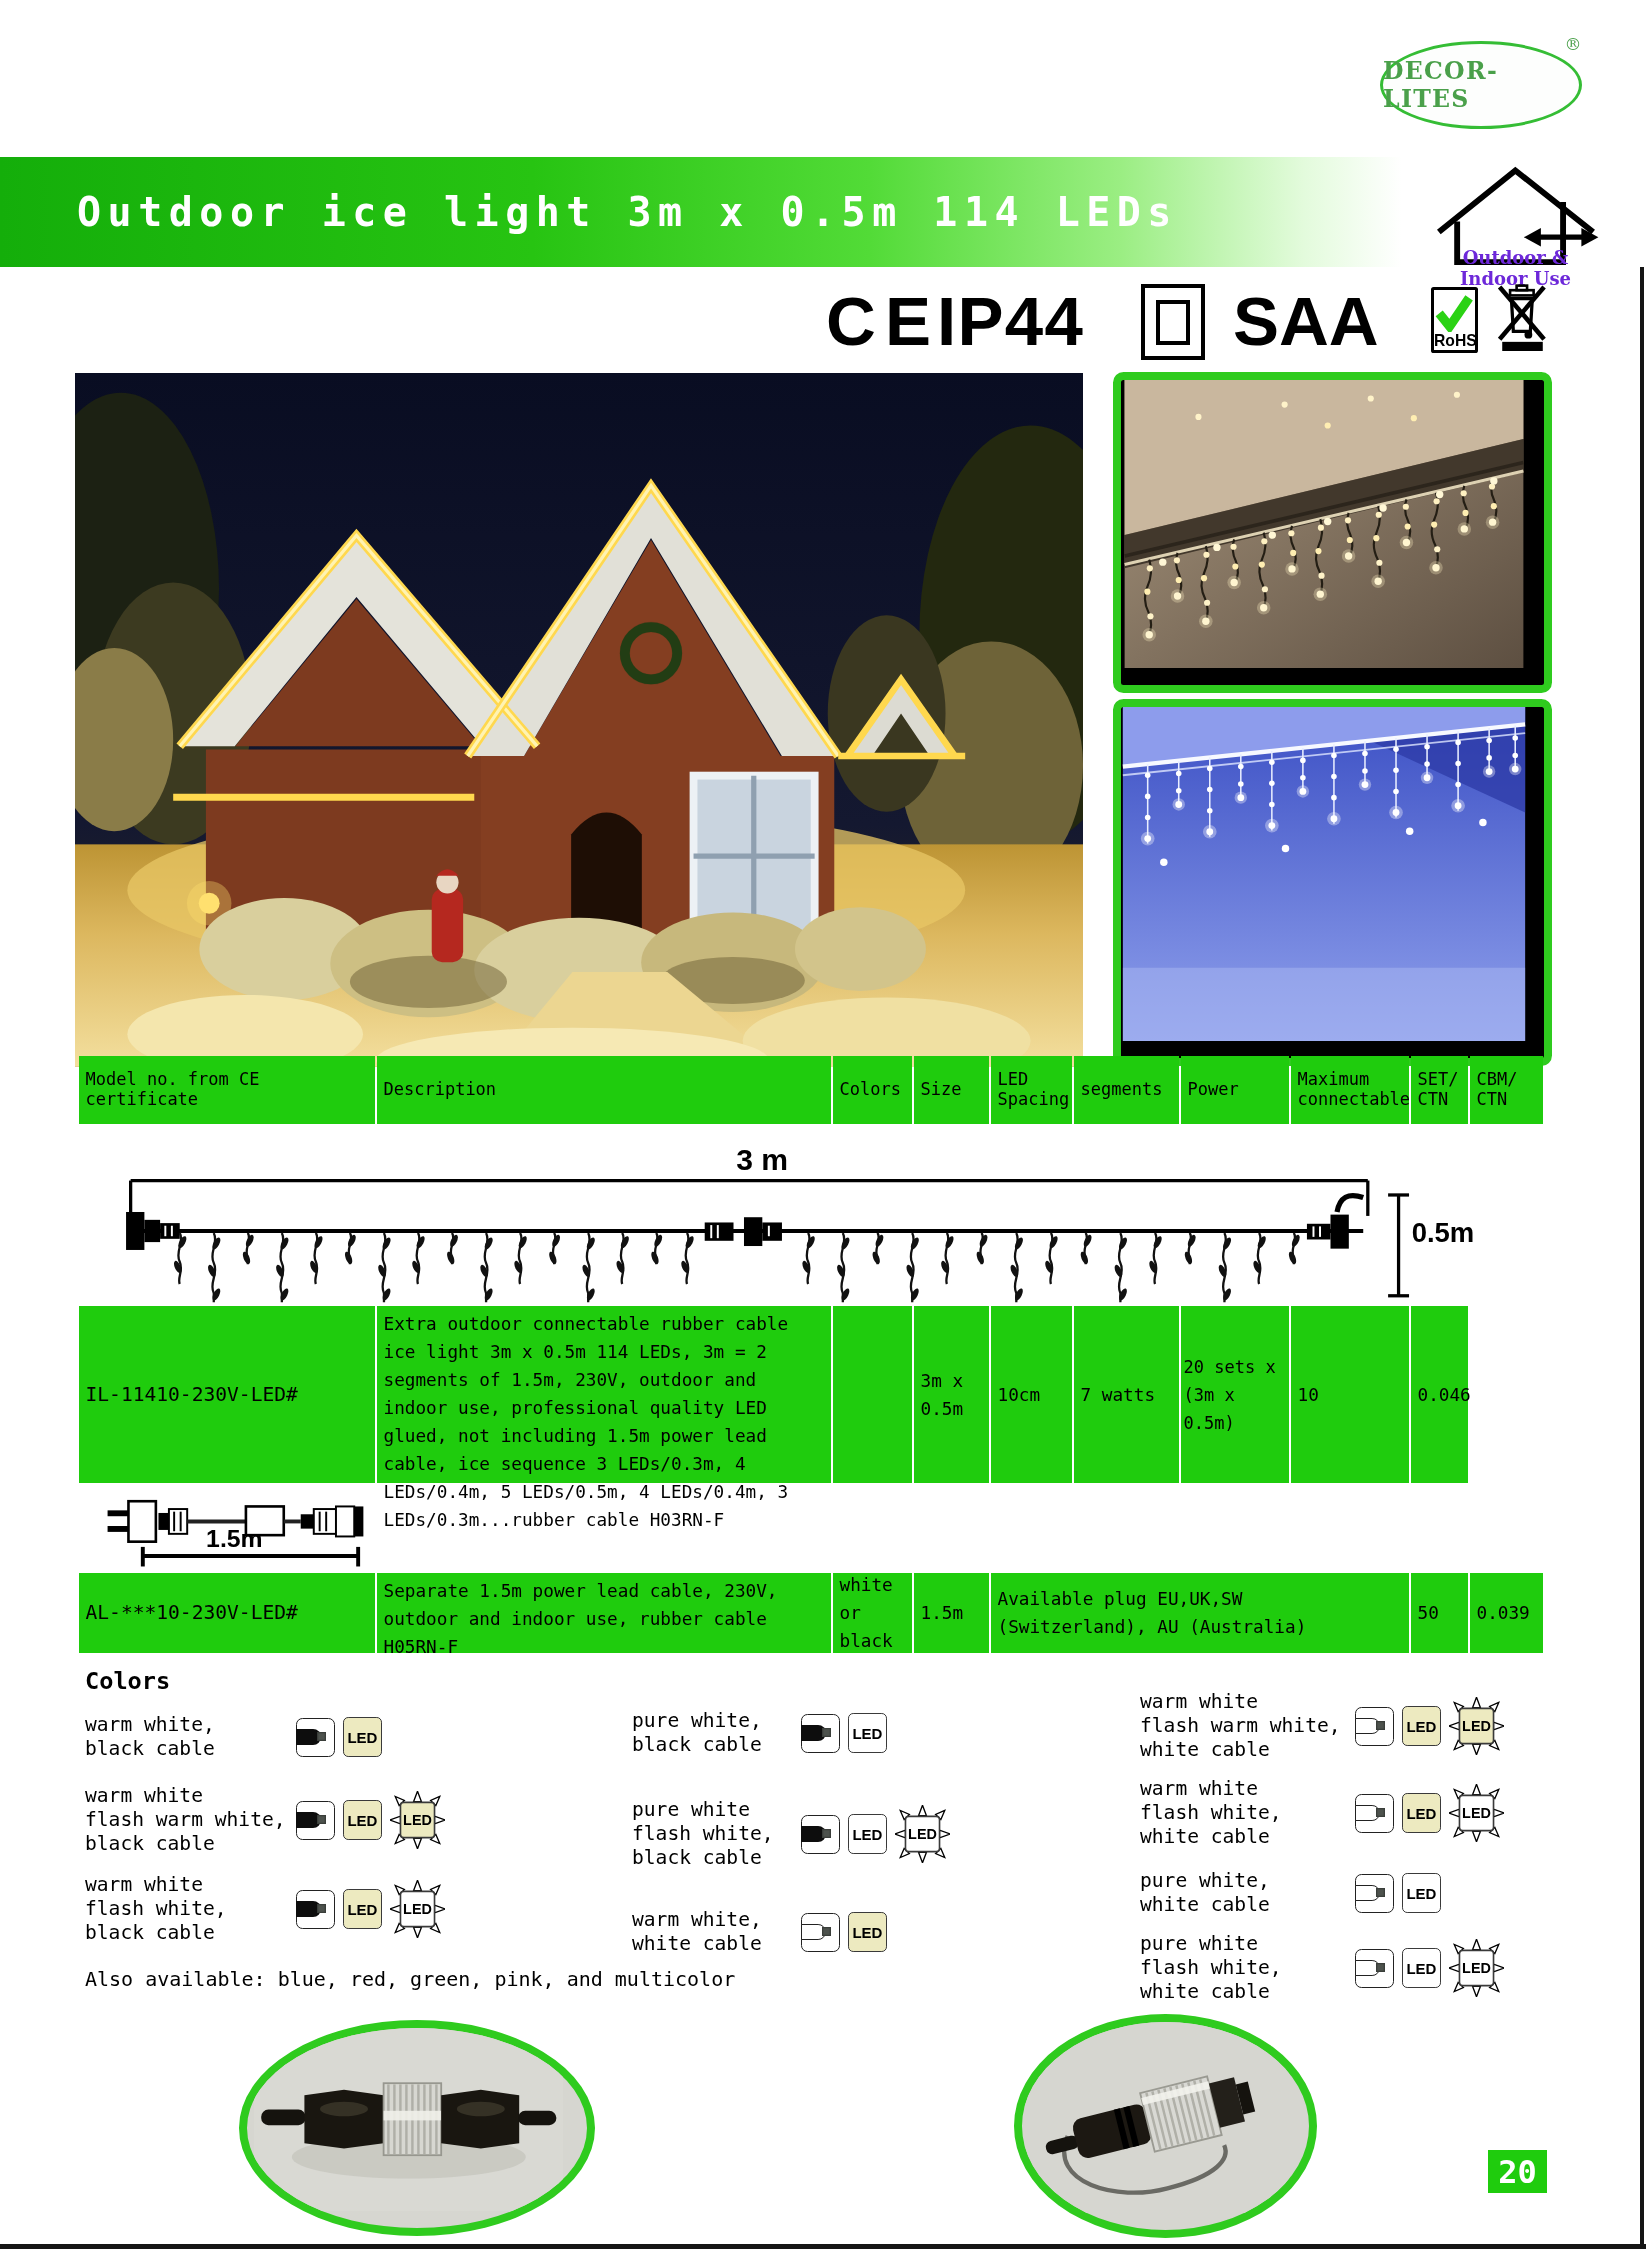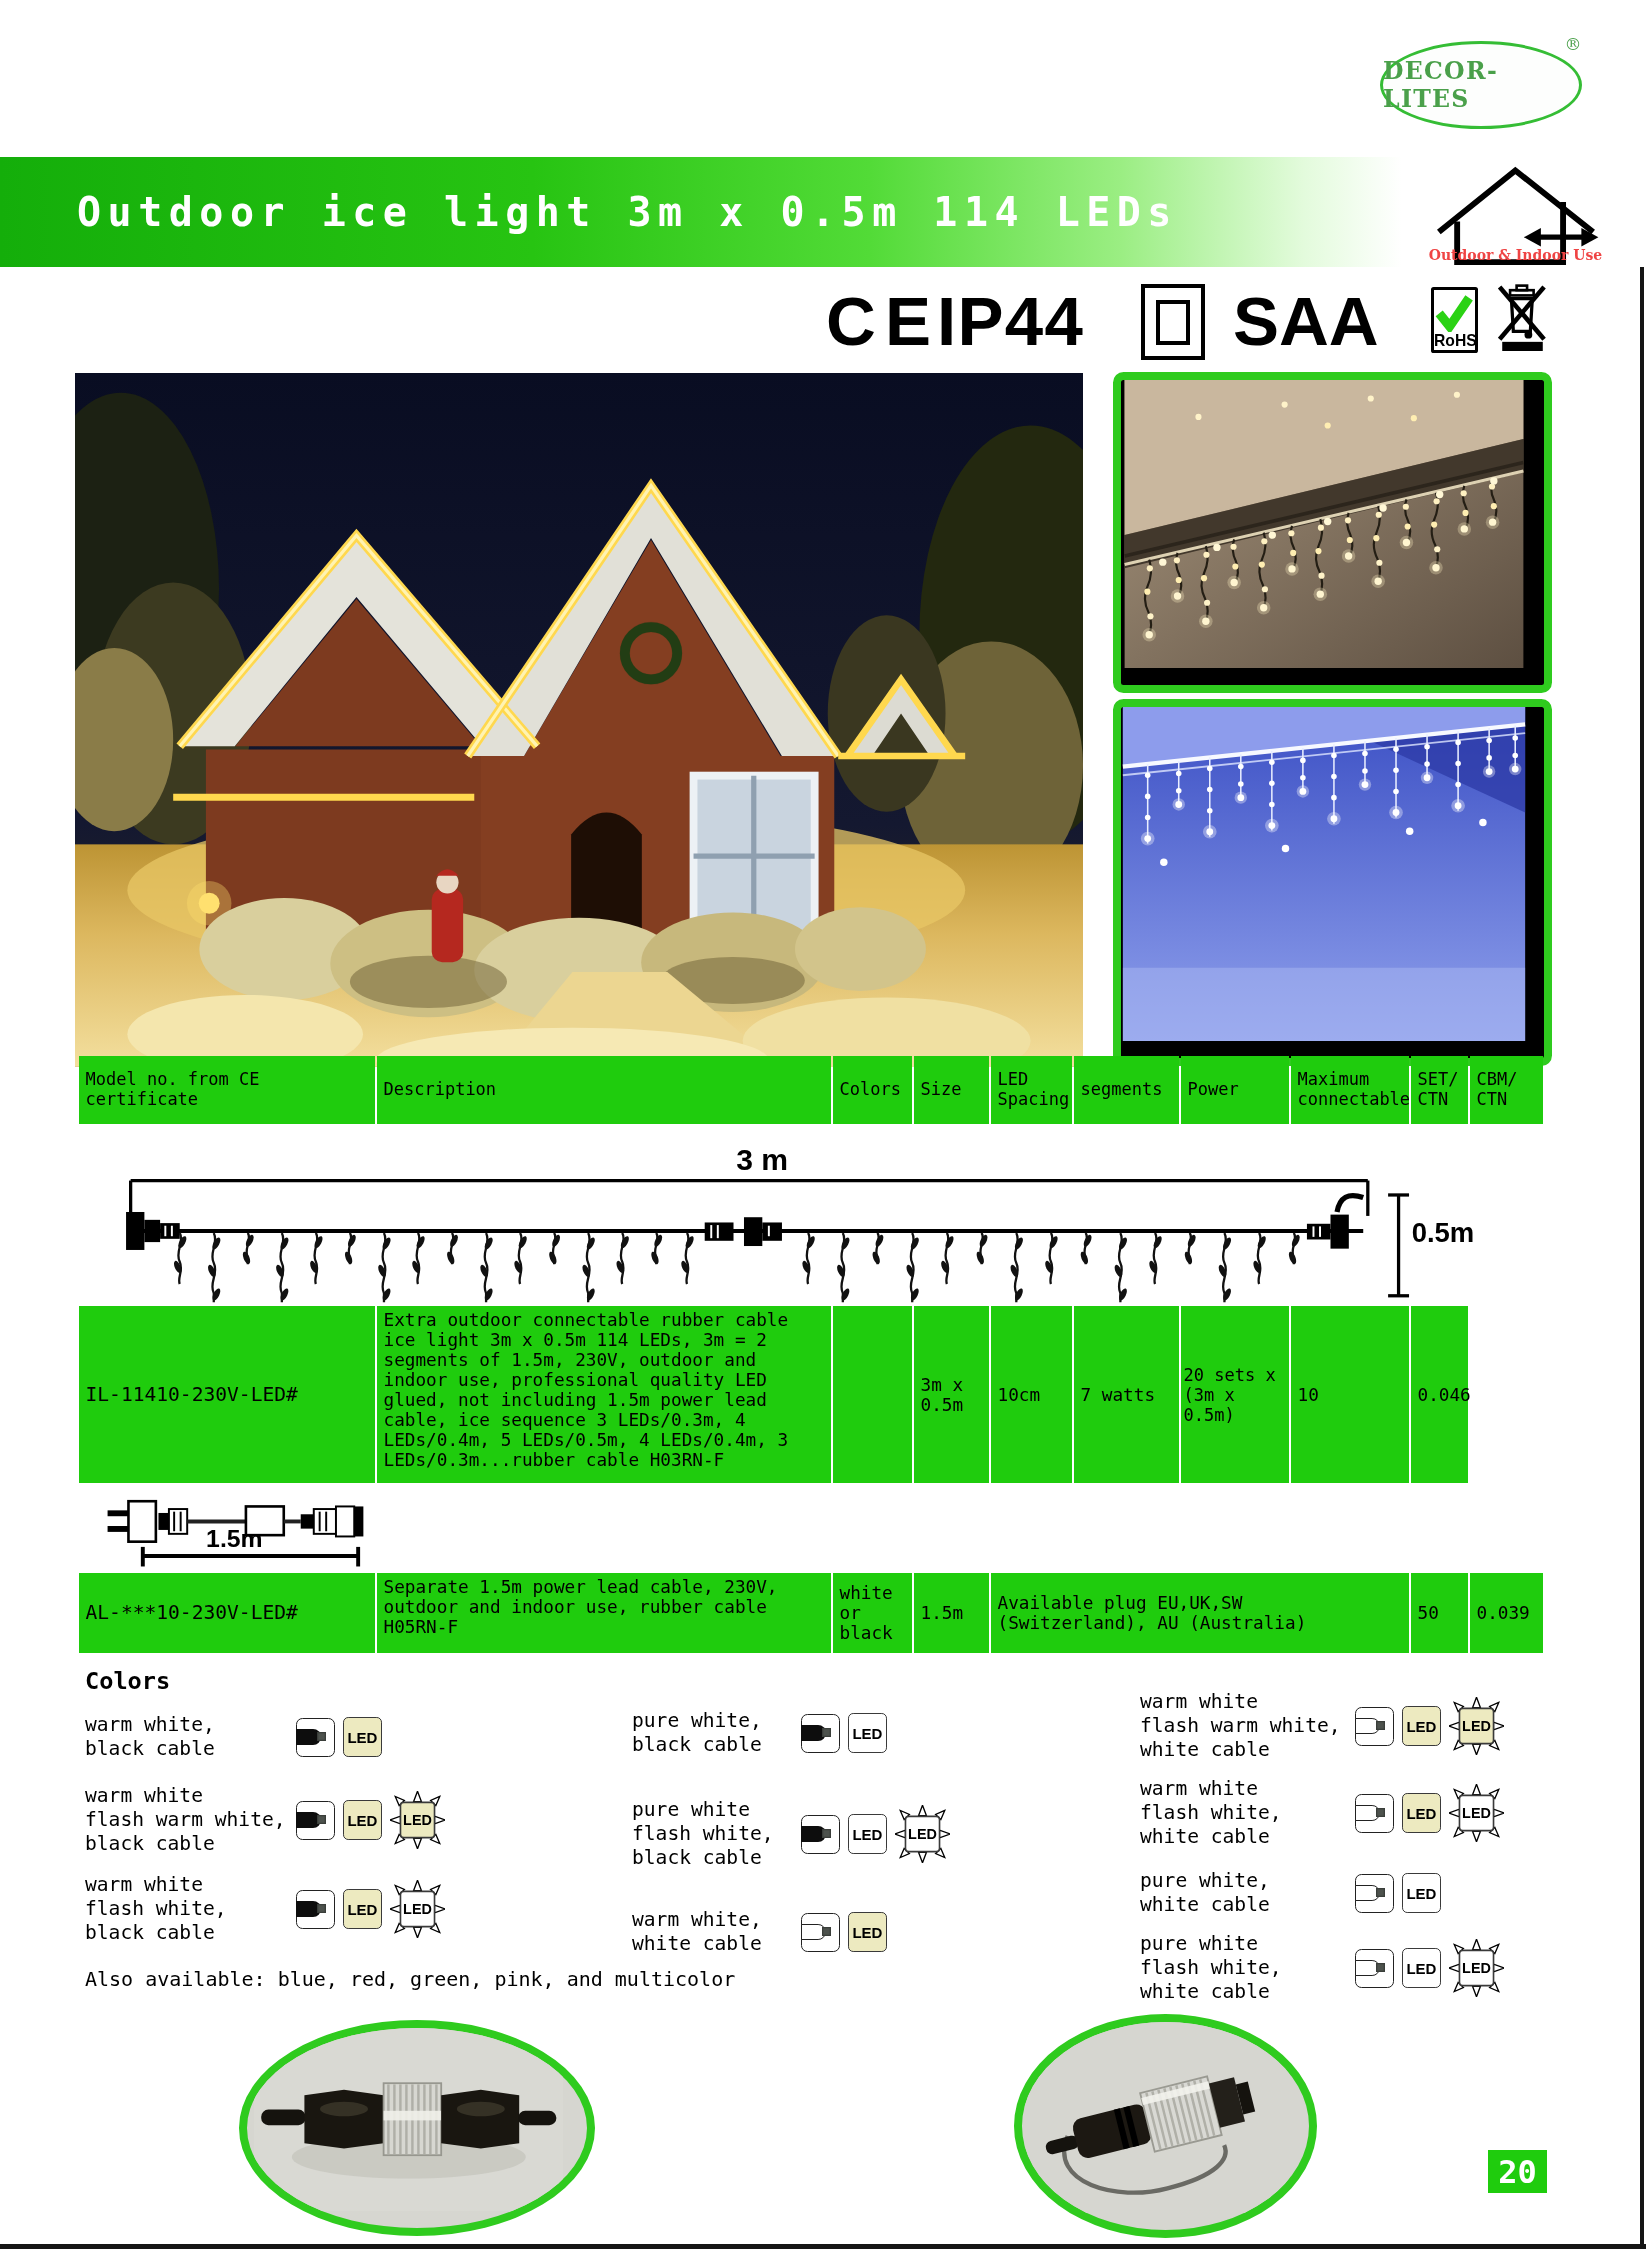--- a/index.html
+++ b/index.html
@@ -15,21 +15,21 @@
         color:#4aa04a;letter-spacing:1.3px}
   .logo .reg{position:absolute;right:-2.6px;top:-10.5px;font-size:17px;color:#4aa04a;font-family:"DejaVu Serif",serif}
 
   
   .banner{left:0;top:157px;width:1402px;height:110px;
      background:linear-gradient(90deg,#14ae0a 0%,#27c412 38%,#52db37 62%,#9bee83 80%,#e3fbdc 93%,#ffffff 100%)}
   .banner .title{position:absolute;left:77px;top:50%;transform:translateY(-50%);
      color:#fff;font-size:40px;font-weight:bold;letter-spacing:6.5px;white-space:nowrap}
   .house-wrap{left:1432px;top:164px;width:168px;height:102px}
   .house-caption{left:1427px;top:247px;width:177px;text-align:center;
-     font-family:"DejaVu Serif","Liberation Serif",serif;font-weight:bold;font-size:14px;color:#ef4444}
+     font-family:"DejaVu Serif","Liberation Serif",serif;font-weight:bold;font-size:18px;color:#6d28d9}
 
   
   .certtxt{font-family:"Liberation Sans","DejaVu Sans",sans-serif;font-weight:800;
      font-size:69px;line-height:1;color:#000}
   .ce{left:826px;top:287px;letter-spacing:9.2px}
   .ip44{left:937px;top:287px;letter-spacing:1.3px}
   .saa{left:1233px;top:287px;letter-spacing:0}
   .class2{left:1141px;top:284px;width:56px;height:68px;border:4.6px solid #000;
      display:flex;align-items:center;justify-content:center}
   .class2 .inner{width:26px;height:37px;border:4.6px solid #000}
@@ -47,21 +47,21 @@
 
   
   .tbl{position:absolute;left:79px;display:grid;column-gap:2px;grid-auto-rows:100%}
   .tbl.header{top:1056px;height:68px;
      grid-template-columns:296px 454px 79px 75px 81px 105px 108px 118px 57px 73px}
   .tbl.row1{top:1306px;height:177px;
      grid-template-columns:296px 454px 79px 75px 81px 105px 108px 118px 57px 73px}
   .tbl.row2{top:1573px;height:80px;
      grid-template-columns:296px 454px 79px 75px 418px 57px 73px}
   .cell{background:#1fcc0d;display:flex;align-items:center;padding:3.9px 6.5px;box-sizing:border-box;
-     font-size:17.7px;line-height:20px}
+     font-size:17.7px;line-height:28px}
   .cell.th{font-size:17px;line-height:19.6px;padding:5.2px 3.9px 5.2px 6.5px;align-items:center}
   .cell.top{align-items:flex-start}
   .cell.model{font-size:19.6px}
   .cell.tight{padding:3.9px 2.6px;font-size:17px}
 
   
   .diag-string{left:75px;top:1136px;width:1499px;height:169px}
   .diag-lead{left:98px;top:1496px;width:288px;height:77px}
   .dimtxt{font-family:"Liberation Sans",sans-serif;font-weight:bold;fill:#000}
 

